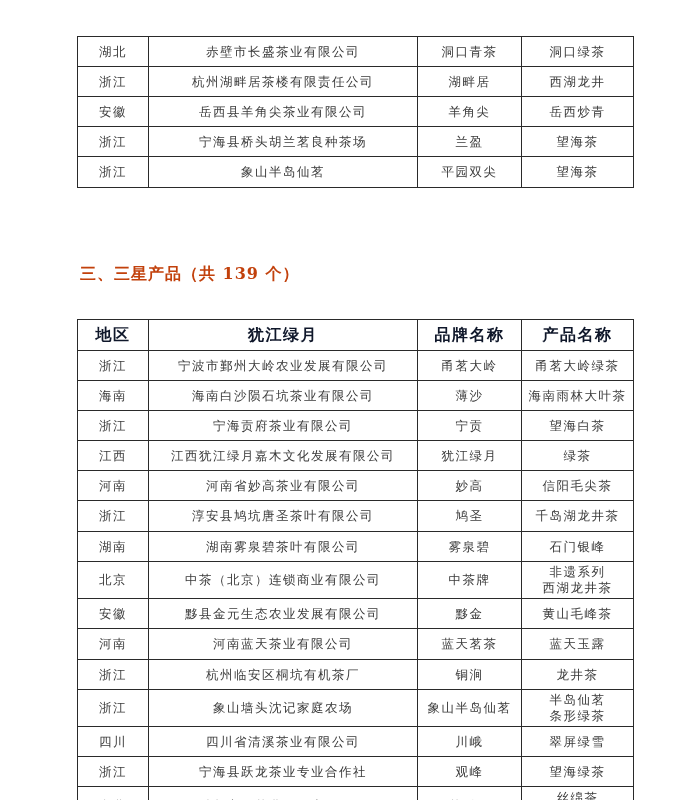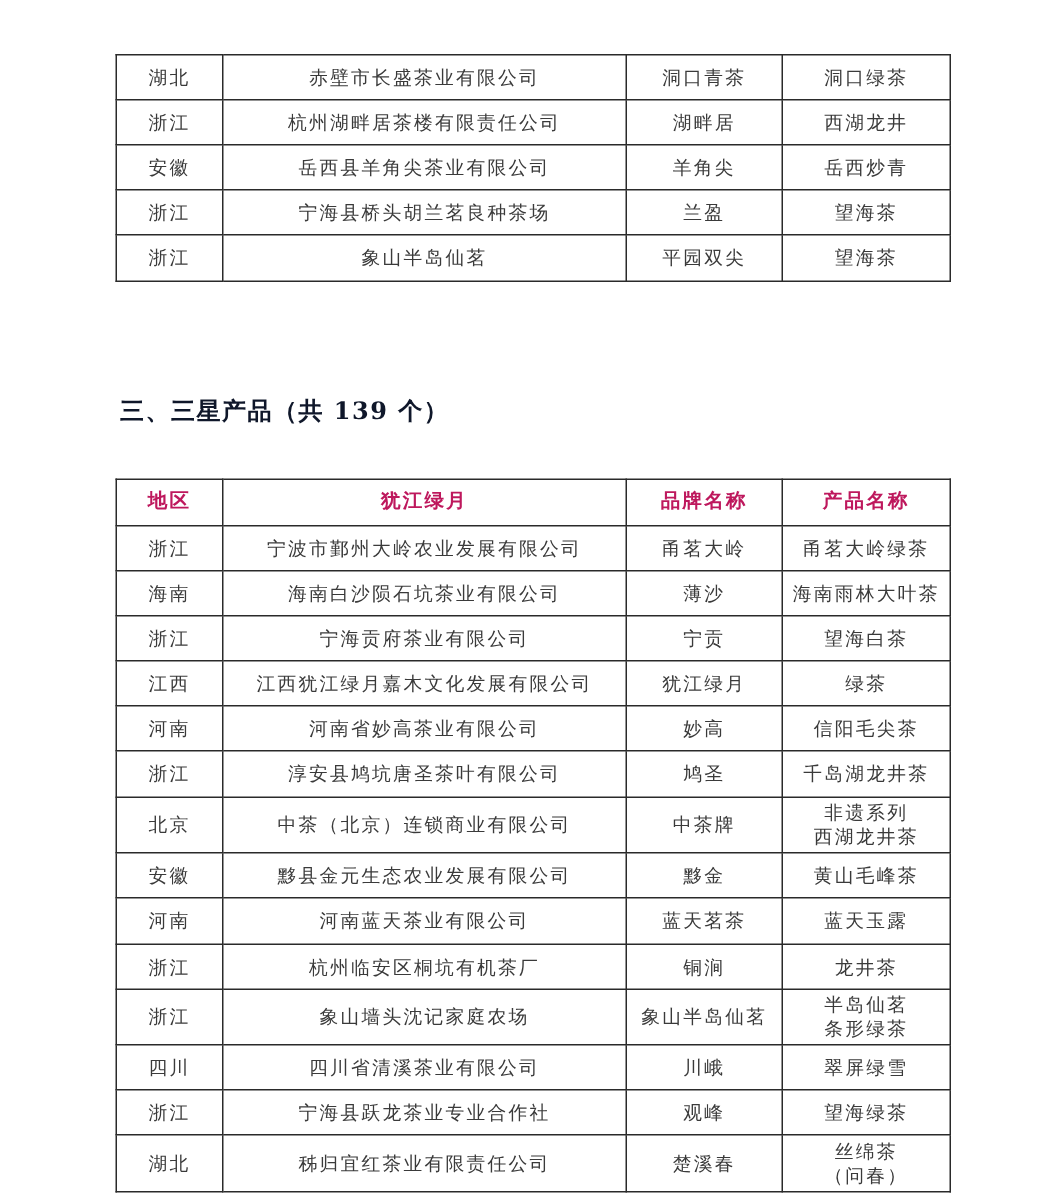--- a/index.html
+++ b/index.html
@@ -1,27 +1,27 @@
 <!DOCTYPE html>
 <html><head>
   <meta charset="utf-8">
   <style>
     html, body { margin: 0; padding: 0; background: #ffffff; }
     body { width: 691px; height: 800px; position: relative; overflow: hidden;
            font-family: "DejaVu Serif", "Liberation Serif", serif; color: #333; }
     table { position: absolute; left: 77px; border-collapse: collapse; table-layout: fixed; width: 556px; margin-top: 28px; }
     td, th { border: 1.3px solid #2a2a2a; text-align: center; vertical-align: middle; padding: 0;
              font-size: 12.5px; line-height: 16px; letter-spacing: 1.5px; font-weight: normal; color: #3a3a3a; }
-    th { font-weight: bold; color: #be185d; font-size: 13px; }
+    th { font-weight: bold; color: #0f172a; font-size: 16px; }
     col.c1 { width: 71px; } col.c2 { width: 269px; } col.c3 { width: 104px; } col.c4 { width: 112px; }
     #t1 { top: 8px; }
     #t2 { top: 291px; }
     .r30 { height: 30px; } .r31 { height: 31px; } .r37 { height: 37px; } .r38 { height: 38px; }
     .section-heading { position: absolute; left: 80px; top: 264px; font-size: 16px; font-weight: bold;
-                       color: #0f172a; letter-spacing: 1px; font-family: "DejaVu Serif", serif; }
+                       color: #c2410c; letter-spacing: 1px; font-family: "DejaVu Serif", serif; }
     .pre { white-space: pre-line; }
   </style>
 </head>
 <body>
 
 <table id="t1">
   <colgroup>
       <col class="c1">
       <col class="c2">
       <col class="c3">
@@ -108,20 +108,26 @@
         <td>河南省妙高茶业有限公司</td>
         <td>妙高</td>
         <td class="pre">信阳毛尖茶</td>
       </tr>
       <tr class="r31">
         <td>浙江</td>
         <td>淳安县鸠坑唐圣茶叶有限公司</td>
         <td>鸠圣</td>
         <td class="pre">千岛湖龙井茶</td>
       </tr>
+      <tr class="r30">
+        <td>湖南</td>
+        <td>湖南雾泉碧茶叶有限公司</td>
+        <td>雾泉碧</td>
+        <td class="pre">石门银峰</td>
+      </tr>
       <tr class="r37">
         <td>北京</td>
         <td>中茶（北京）连锁商业有限公司</td>
         <td>中茶牌</td>
         <td class="pre">非遗系列
 西湖龙井茶</td>
       </tr>
       <tr class="r30">
         <td>安徽</td>
         <td>黟县金元生态农业发展有限公司</td>

